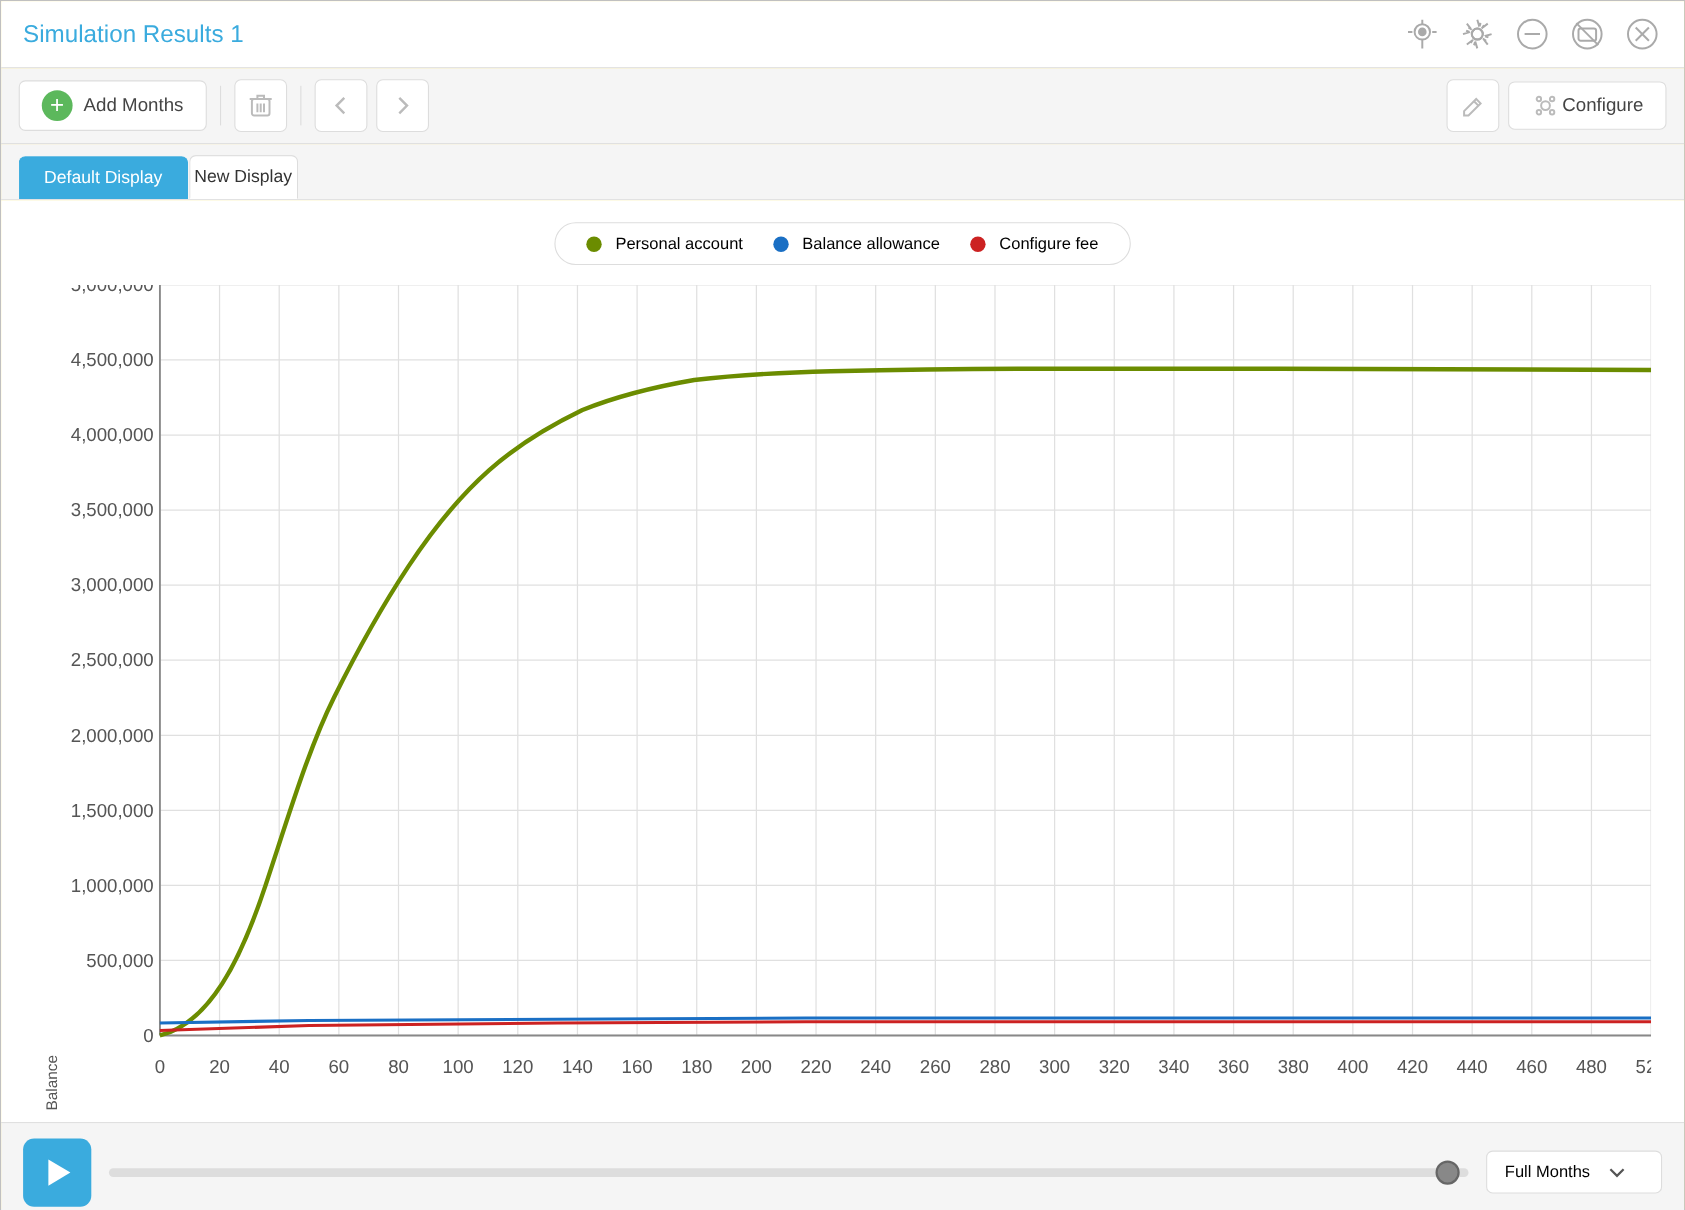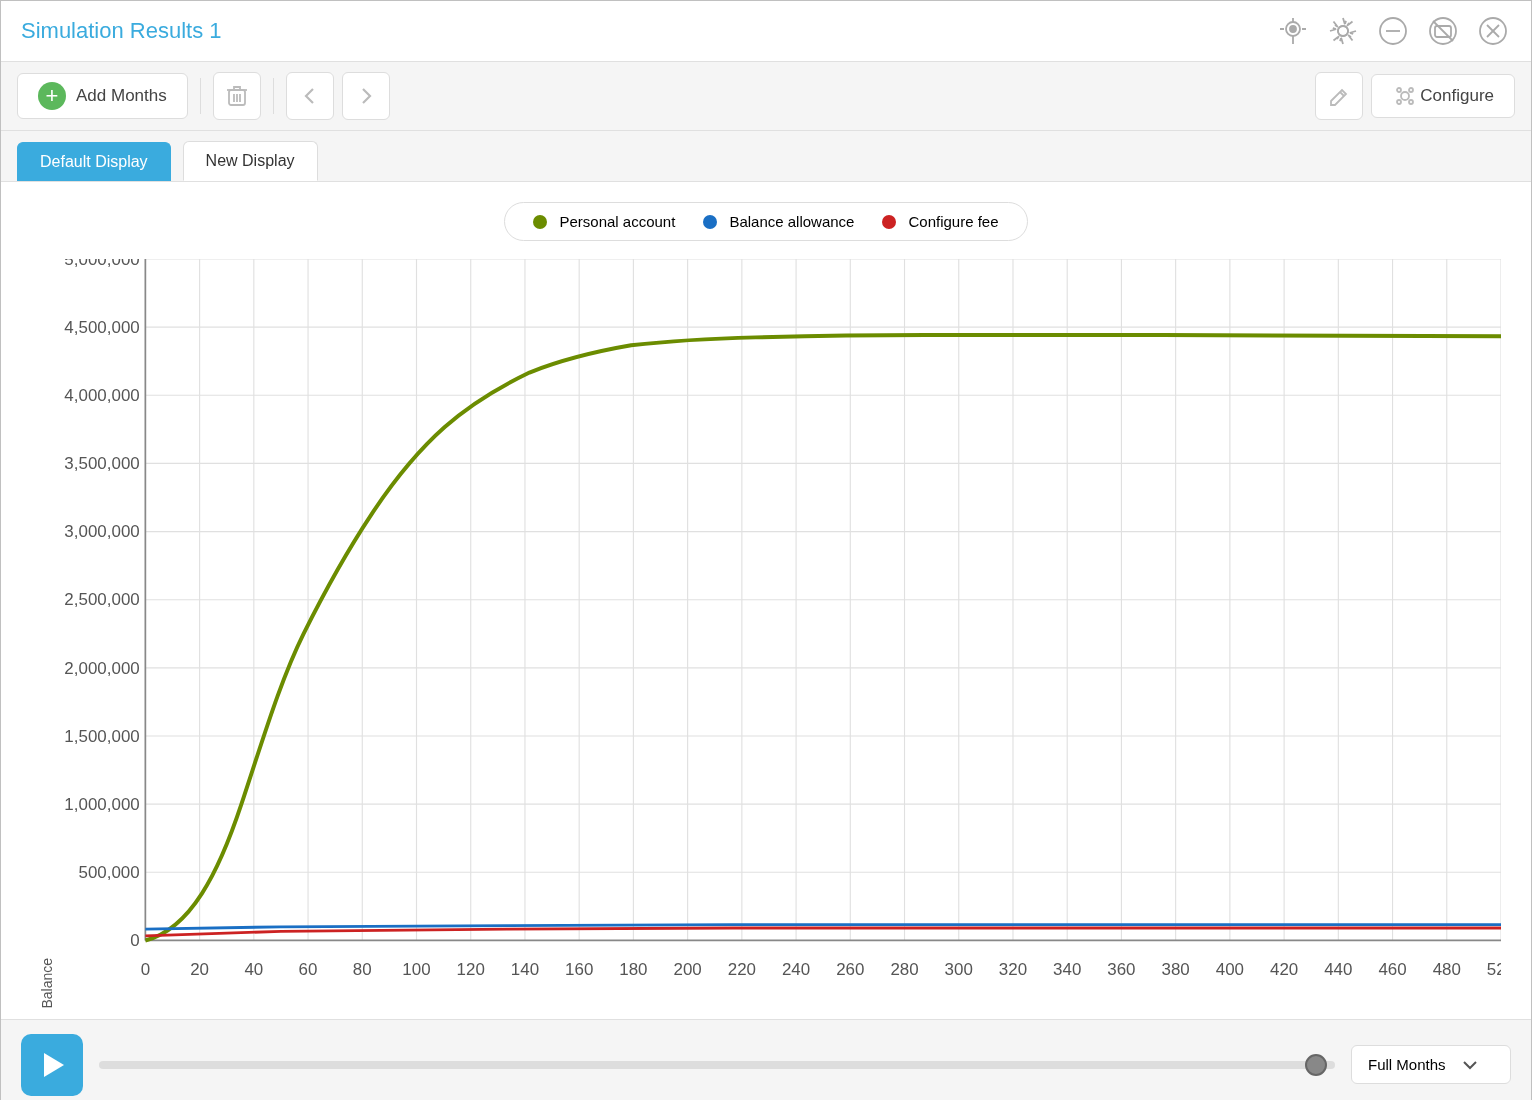--- a/index.html
+++ b/index.html
@@ -116,37 +116,37 @@
       background: #ddd;
       margin: 0 4px;
     }
     
     .tabs {
       display: flex;
       align-items: center;
       padding: 10px 16px 0;
       background: #f5f5f5;
       border-bottom: 1px solid #e0e0e0;
-      gap: 12px;
+      gap: 1px;
     }
     .tab-default {
       background: #3aabde;
       color: #ffffff;
       border-radius: 6px 6px 0 0;
       padding: 10px 22px;
       font-size: 16px;
       cursor: pointer;
       border: 1px solid #3aabde;
       border-bottom: none;
     }
     .tab-new {
       background: #ffffff;
       color: #333;
       border-radius: 6px 6px 0 0;
-      padding: 10px 22px;
+      padding: 10px 4px;
       font-size: 16px;
       cursor: pointer;
       border: 1px solid #ddd;
       border-bottom: 1px solid #ffffff;
     }
     
     .chart-area {
       flex: 1;
       background: #ffffff;
       padding: 20px 30px 10px;

